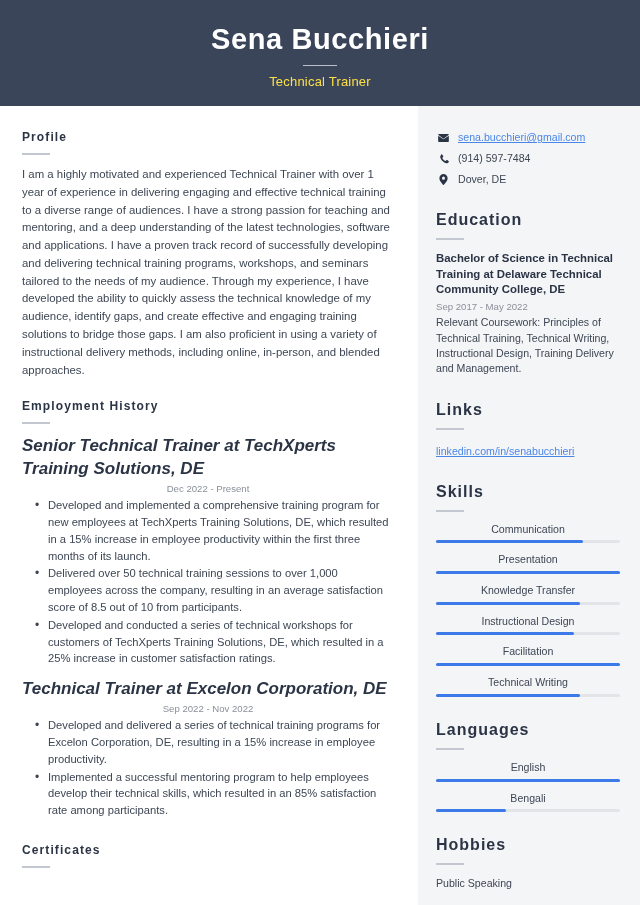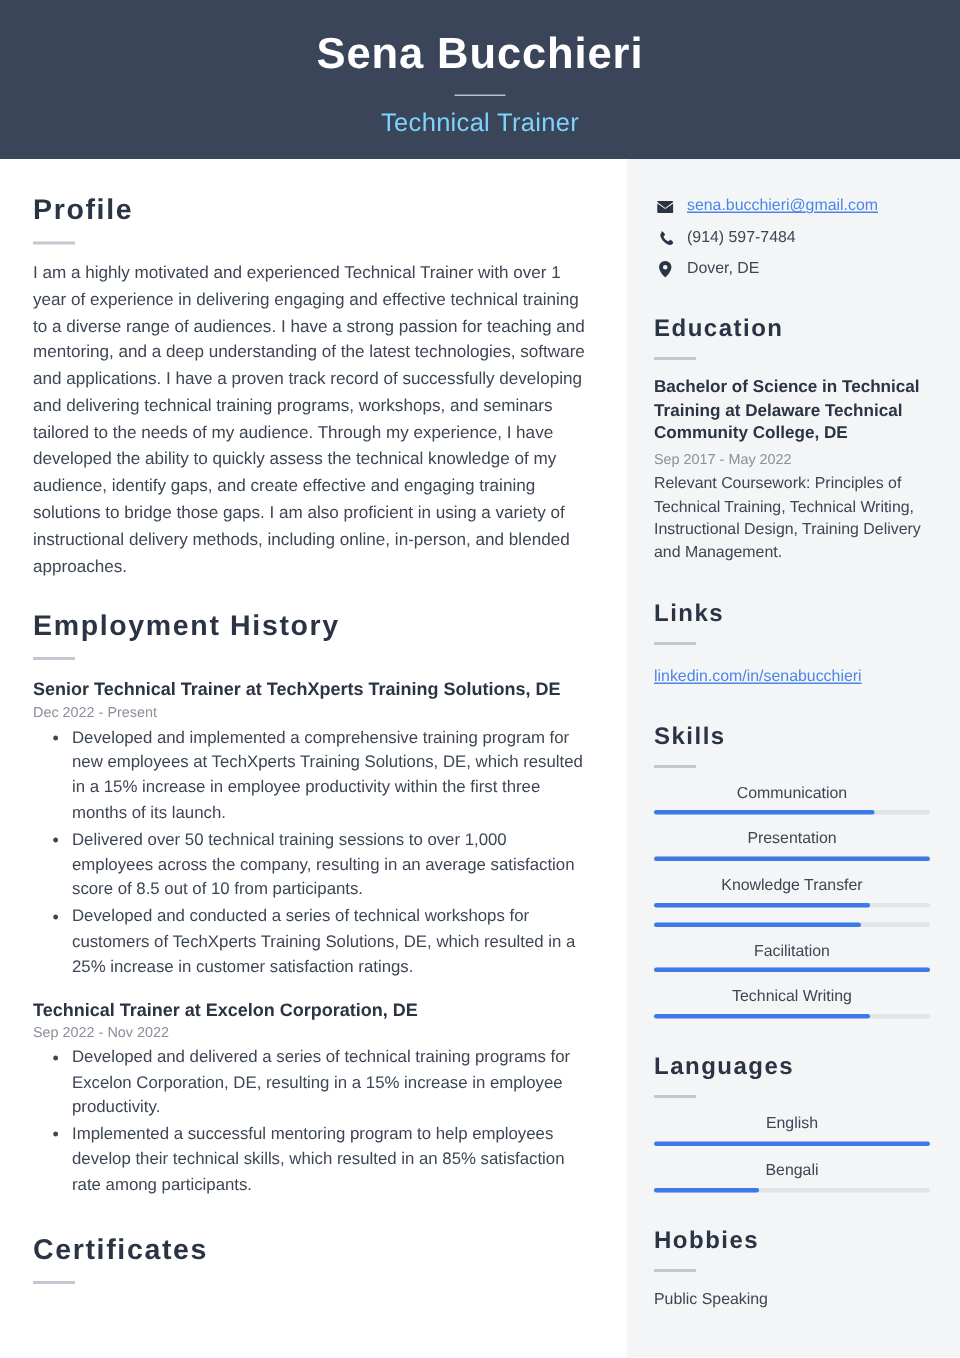--- a/index.html
+++ b/index.html
@@ -34,22 +34,22 @@
     letter-spacing: 0.6px;
     line-height: 1.15;
   }
   .header-divider {
     width: 34px;
     height: 1px;
     background: #b9bfcc;
     margin: 9px 0 8px 0;
   }
   .header-role {
-    color: #7dd3fc;
-    font-size: 17px;
+    color: #fde047;
+    font-size: 13px;
     letter-spacing: 0.2px;
   }
 
   
   .body-wrap {
     display: flex;
     height: 799px;
     align-items: stretch;
   }
   .main-col {
@@ -60,21 +60,21 @@
   .side-col {
     width: 222px;
     background: #f4f5f7;
     padding: 24px 20px 16px 18px;
   }
 
   
   .sec-title {
     color: #2b3445;
     font-weight: bold;
-    font-size: 19px;
+    font-size: 12px;
     letter-spacing: 1.1px;
   }
   .sec-title.side { font-size: 16px; letter-spacing: 1px; }
   .sec-rule {
     width: 28px;
     height: 2px;
     background: #c3c7cf;
     margin: 9px 0 11px 0;
   }
 
@@ -83,28 +83,30 @@
     color: #3d4654;
     font-size: 11.4px;
     line-height: 1.56;
     text-align: left;
   }
   .sec-block { margin-bottom: 20px; }
   .entry { margin-bottom: 11px; }
   .entry-title {
     color: #2b3445;
     font-weight: bold;
-    font-size: 12px;
+    font-size: 17px;
     line-height: 1.35;
+    font-style: italic;
   }
   .entry-date {
     color: #8a8f99;
     font-size: 9.6px;
     margin-top: 2px;
     margin-bottom: 3px;
+    text-align: center;
   }
   ul.bullets {
     margin: 0;
     padding-left: 26px;
     list-style: none;
   }
   ul.bullets li {
     position: relative;
     color: #3d4654;
     font-size: 11.2px;
@@ -311,20 +313,21 @@
             <div class="bar-fill" style="width: 100%;"></div>
           </div>
         </div>
         <div class="bar-item">
           <div class="bar-label">Knowledge Transfer</div>
           <div class="bar-track">
             <div class="bar-fill" style="width: 78%;"></div>
           </div>
         </div>
         <div class="bar-item">
+          <div class="bar-label">Instructional Design</div>
           <div class="bar-track">
             <div class="bar-fill" style="width: 75%;"></div>
           </div>
         </div>
         <div class="bar-item">
           <div class="bar-label">Facilitation</div>
           <div class="bar-track">
             <div class="bar-fill" style="width: 100%;"></div>
           </div>
         </div>

